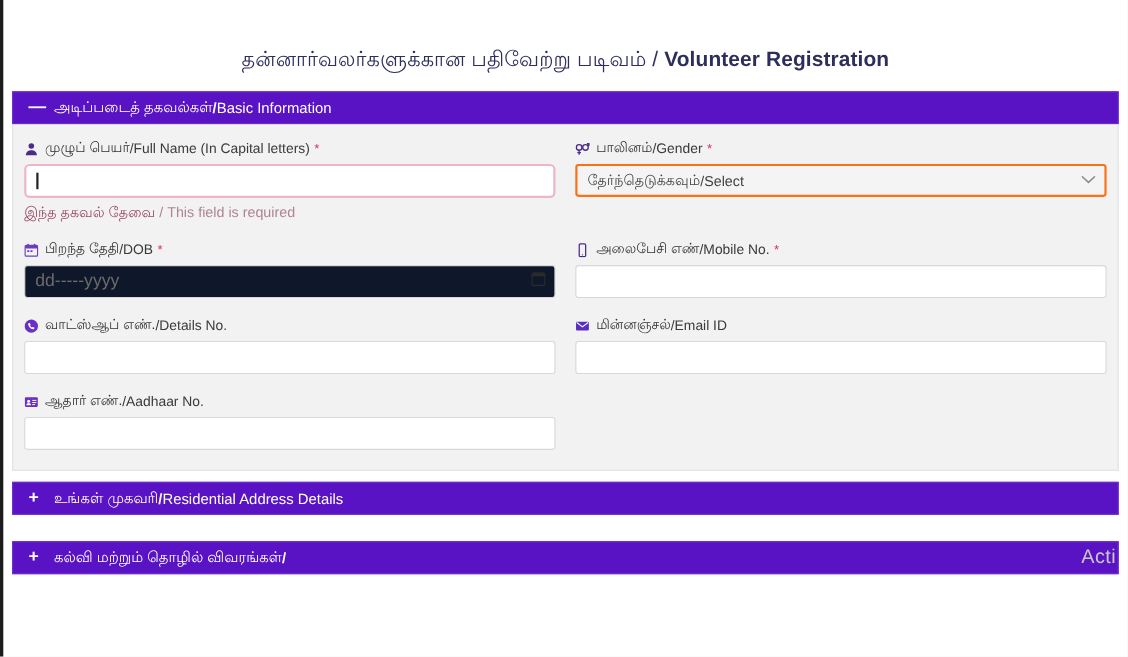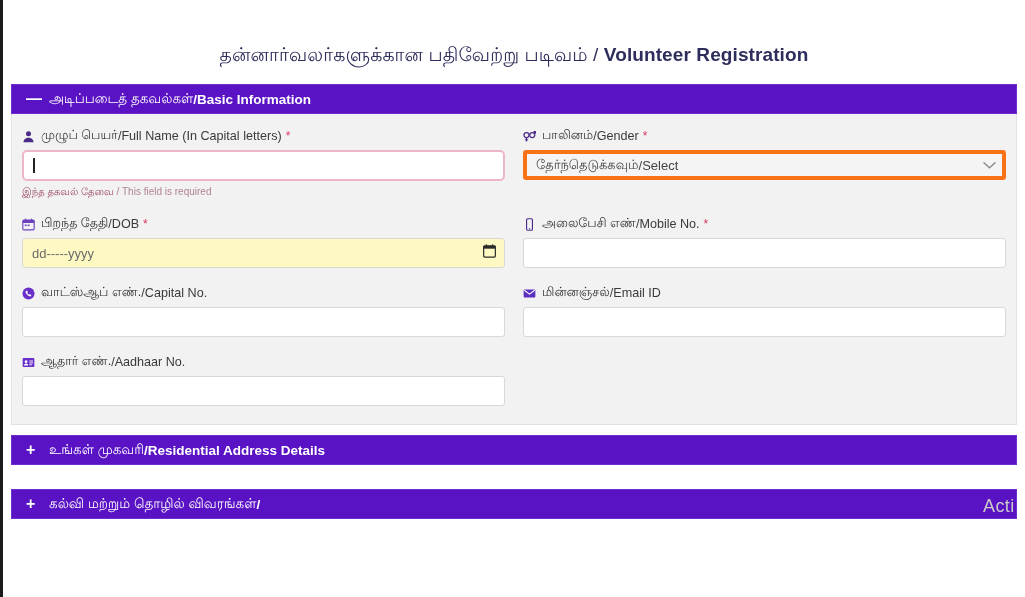--- a/index.html
+++ b/index.html
@@ -61,21 +61,21 @@
   }
   .acc-bar .sign {
     font-size: 16px;
     font-weight: bold;
     margin-right: 11px;
     line-height: 1;
     display: inline-block;
     width: 12px;
   }
   .acc-bar .ta { font-weight: normal; }
-  .acc-bar .en { font-weight: bold; }
+  .acc-bar .en { font-weight: normal; }
 
   .acc-body {
     background: #f2f2f2;
     border: 1px solid #e2e2e2;
     border-top: none;
     padding: 14px 10px 18px 10px;
     box-sizing: border-box;
   }
 
   .row {
@@ -126,34 +126,34 @@
     color: #333;
     outline: none;
   }
   .inp.error {
     border: 2px solid #edb6c6;
     border-radius: 5px;
     height: 31px;
   }
   .err-msg {
     margin-top: 5px;
-    font-size: 10px;
+    font-size: 13px;
     color: #9e5068;
     white-space: nowrap;
   }
   .err-msg .ta { color: #9b4a62; }
   .err-msg .en { color: #b08394; }
 
   
   .sel-wrap { position: relative; }
   .sel {
     width: 100%;
     height: 30px;
     box-sizing: border-box;
-    border: 4px solid #f97316;
+    border: 2px solid #f97316;
     background: #f4f4f4;
     border-radius: 3px;
     font-size: 13px;
     font-family: "Liberation Sans", sans-serif;
     padding: 0 28px 0 9px;
     color: #444;
     display: flex;
     align-items: center;
     white-space: nowrap;
     overflow: hidden;
@@ -165,23 +165,23 @@
     pointer-events: none;
   }
 
   
   .date-wrap { position: relative; }
   .date-inp {
     width: 100%;
     height: 30px;
     box-sizing: border-box;
     border: 1px solid #d8d8d8;
-    background: #fef9c3;
+    background: #0f172a;
     border-radius: 3px;
-    font-size: 13px;
+    font-size: 16px;
     font-family: "Liberation Sans", sans-serif;
     padding: 0 30px 0 9px;
     color: #555;
     display: flex;
     align-items: center;
   }
   .date-ico {
     position: absolute;
     right: 9px; top: 50%;
     transform: translateY(-50%);
@@ -351,21 +351,21 @@
         <div class="col half">
           <div class="fld-label">
             <span class="ico">
               <svg width="13" height="13" viewBox="0 0 16 16" aria-hidden="true">
                 <circle cx="8" cy="8" r="7.4" fill="#6a2fc8"></circle>
                 <path d="M5.6 4.6c0.4-0.1 0.7 0 0.9 0.4l0.6 1.2c0.1 0.3 0 0.5-0.2 0.7l-0.4 0.4c0.5 1 1.2 1.7 2.2 2.2l0.4-0.4c0.2-0.2 0.5-0.3 0.7-0.2l1.2 0.6c0.4 0.2 0.5 0.5 0.4 0.9-0.2 0.8-1 1.3-1.8 1.1C7.2 10.9 5.1 8.8 4.5 6.4c-0.2-0.8 0.3-1.6 1.1-1.8z" fill="#ffffff"></path>
               </svg>
             </span>
             <span class="lbl-ta">வாட்ஸ்ஆப் எண்.</span>
               <span> / </span>
-              <span class="lbl-en">Capital No.</span>
+              <span class="lbl-en">Details No.</span>
           </div>
           <div class="inp" style="display:flex;align-items:center;">
             <span></span>
           </div>
         </div>
 
         <div class="col half">
           <div class="fld-label">
             <span class="ico">
               <svg width="13" height="13" viewBox="0 0 16 16" aria-hidden="true">

